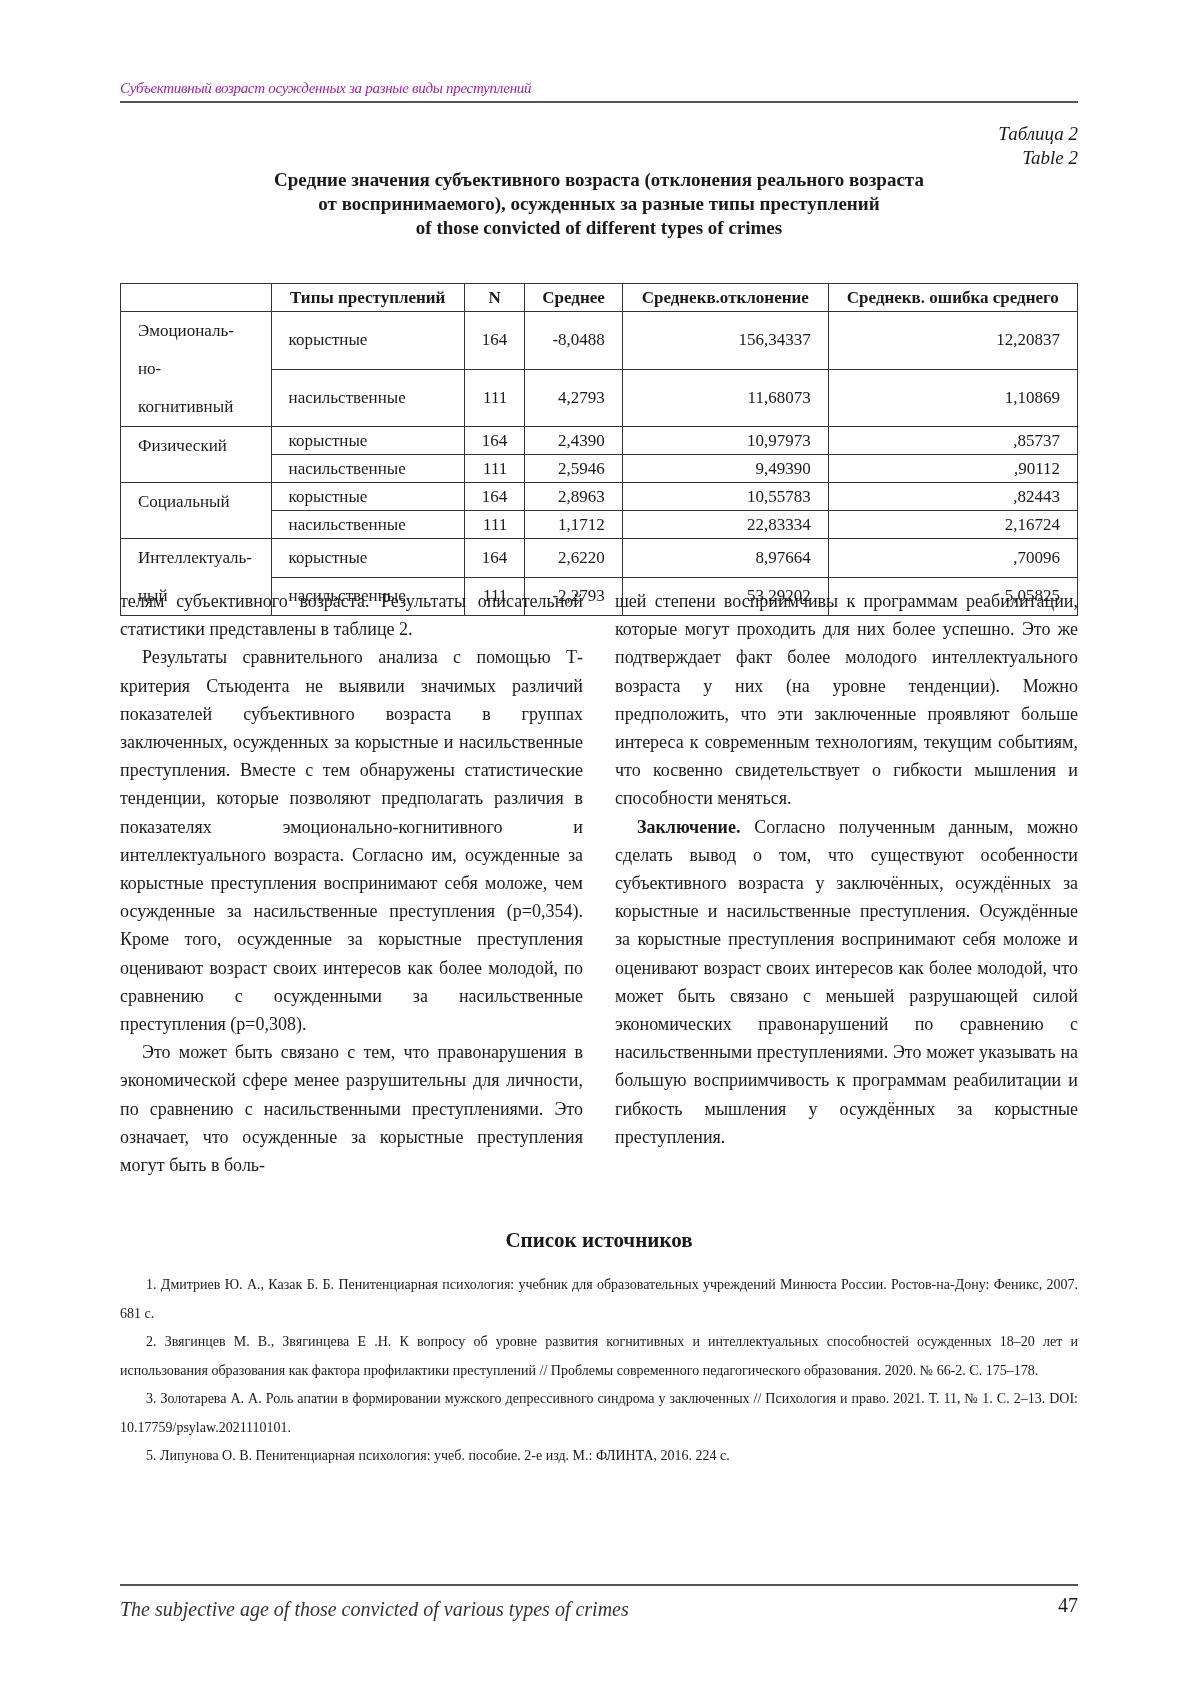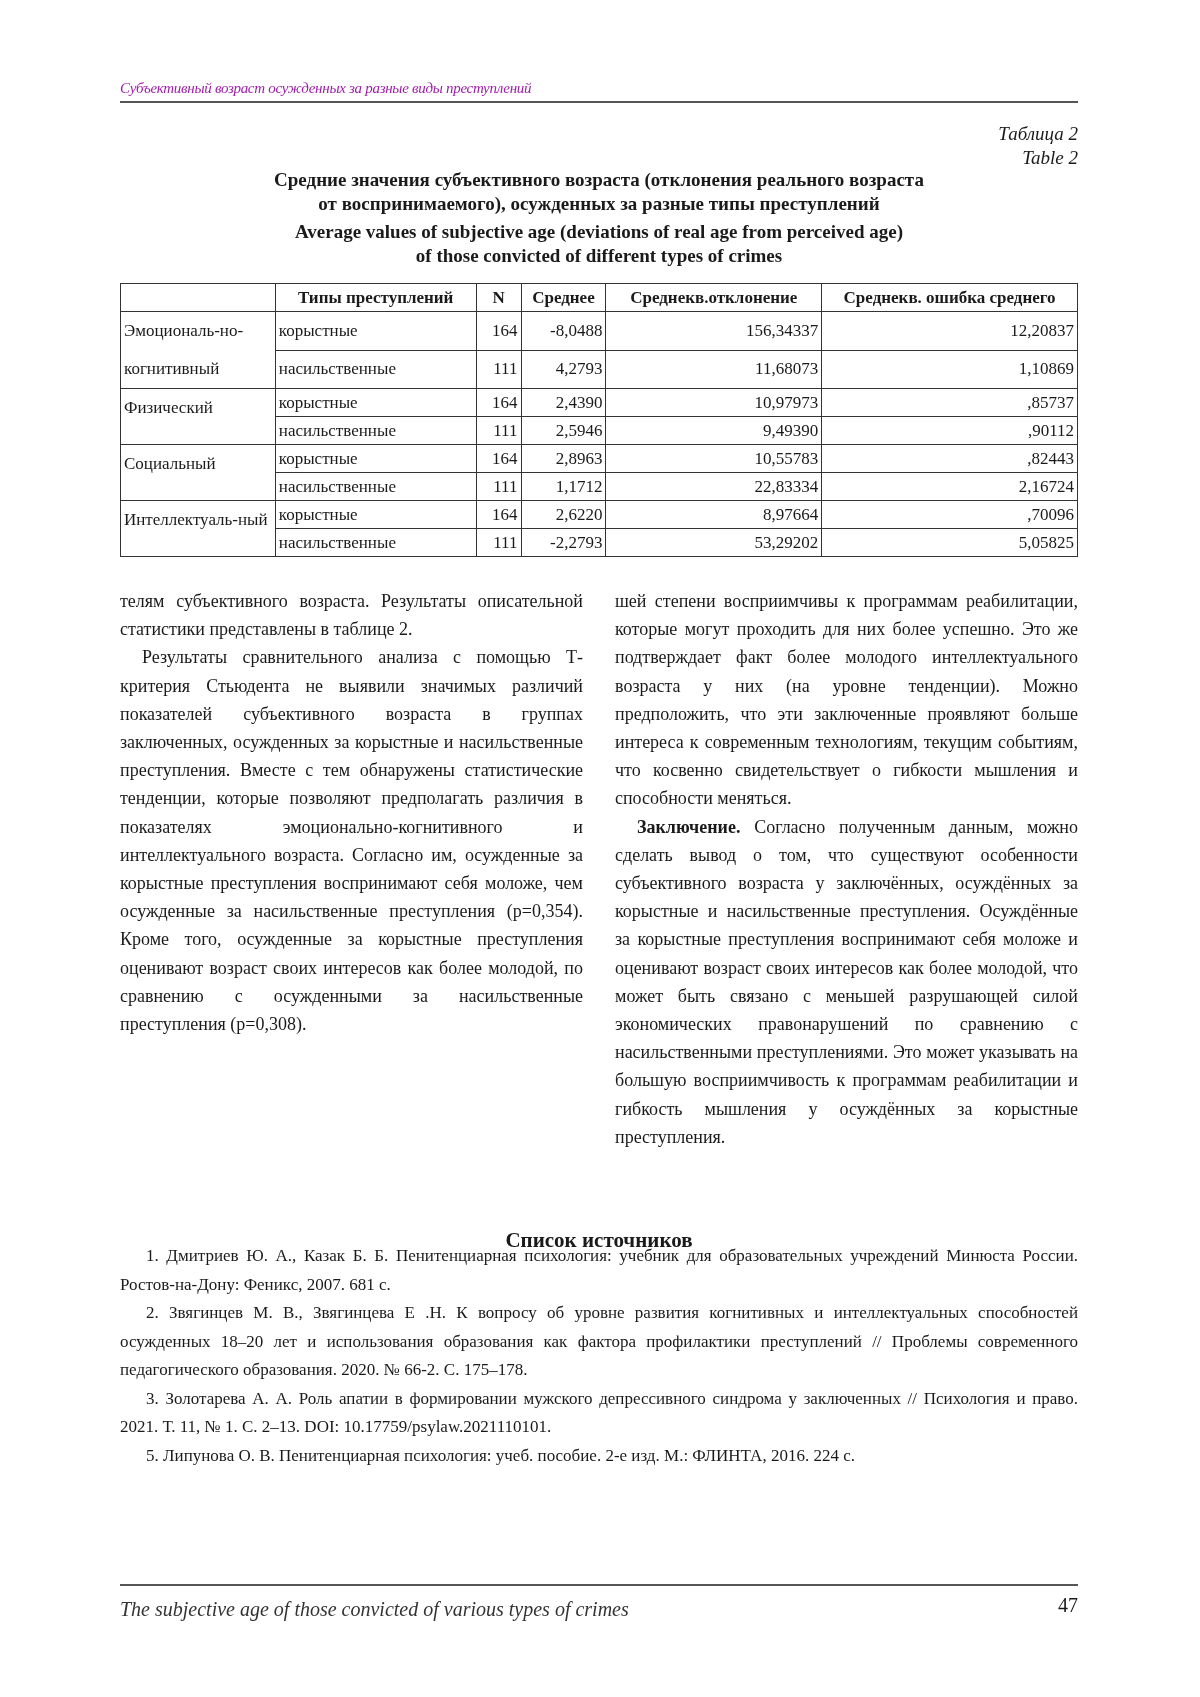--- a/index.html
+++ b/index.html
@@ -9,35 +9,35 @@
          font-size: 15px; letter-spacing: -0.3px; color: #a21caf; }
   .head-rule { position: absolute; left: 120px; width: 958px; top: 101px; height: 0;
          border-top: 2px solid #555; }
   .table-label { position: absolute; right: 122px; top: 122px; text-align: right;
          font-style: italic; font-size: 19px; line-height: 24px; }
   .titles { position: absolute; left: 120px; width: 958px; top: 168px; text-align: center;
          font-weight: bold; font-size: 19px; line-height: 24px; }
   .titles .en { margin-top: 4px; }
   table.data { position: absolute; left: 120px; top: 283px; width: 958px;
          border-collapse: collapse; font-size: 17px; }
-  table.data td, table.data th { border: 1.5px solid #333; padding: 0 3px;
+  table.data td, table.data th { border: 1.5px solid #333; padding: 0 17px;
          height: 27px; line-height: 26px; white-space: nowrap; }
   table.data th { font-weight: bold; text-align: center; }
   table.data td.num { text-align: right; }
   table.data td.grp { vertical-align: top; line-height: 38px; white-space: normal; }
   .col { position: absolute; top: 575px; width: 463px; font-size: 18px;
          line-height: 28.2px; text-align: justify; margin-top: 12px; }
   .col p { margin: 0; text-indent: 0; }
   .col p.ind { text-indent: 22px; }
   .col-left { left: 120px; }
   .col-right { left: 615px; }
   .bold-lead { font-weight: bold; }
   .refs-title { position: absolute; left: 120px; width: 958px; top: 1228px;
          text-align: center; font-weight: bold; font-size: 21px; }
-  .refs { position: absolute; left: 120px; width: 958px; top: 1242px; font-size: 17px;
+  .refs { position: absolute; left: 120px; width: 958px; top: 1271px; font-size: 14px;
          line-height: 28.5px; text-align: justify; }
   .refs p { margin: 0; text-indent: 26px; }
   .foot-rule { position: absolute; left: 120px; width: 958px; top: 1584px;
          border-top: 2px solid #555; }
   .foot-text { position: absolute; left: 120px; top: 1598px; font-style: italic;
          font-size: 20px; color: #333; }
   .page-num { position: absolute; right: 122px; top: 1594px; font-size: 20px; }
 </style>
 </head>
 <body>
@@ -46,21 +46,20 @@
 <div class="head-rule"></div>
 
 <div class="table-label">
   <div>Таблица 2</div>
   <div>Table 2</div>
 </div>
 
 <div class="titles">
   <div>Средние значения субъективного возраста (отклонения реального возраста</div>
   <div>от воспринимаемого), осужденных за разные типы преступлений</div>
-  <div class="en">Average values of subjective age (deviations of real age from perceived age)</div>
   <div>of those convicted of different types of crimes</div>
 </div>
 
 <table class="data">
   <colgroup>
     <col style="width:155px">
       <col style="width:201px">
       <col style="width:45px">
     <col style="width:85px">
       <col style="width:216px">
@@ -136,20 +135,21 @@
       <td class="num">-2,2793</td>
       <td class="num">53,29202</td>
       <td class="num">5,05825</td>
     </tr>
   </tbody>
 </table>
 
 <div class="col col-left">
   <p>телям субъективного возраста. Результаты описательной статистики представлены в таблице 2.</p>
   <p class="ind">Результаты сравнительного анализа с помощью Т-критерия Стьюдента не выявили значимых различий показателей субъективного возраста в группах заключенных, осужденных за корыстные и насильственные преступления. Вместе с тем обнаружены статистические тенденции, которые позволяют предполагать различия в показателях эмоционально-когнитивного и интеллектуального возраста. Согласно им, осужденные за корыстные преступления воспринимают себя моложе, чем осужденные за насильственные преступления (p=0,354). Кроме того, осужденные за корыстные преступления оценивают возраст своих интересов как более молодой, по сравнению с осужденными за насильственные преступления (p=0,308).</p>
+  <p class="ind">Это может быть связано с тем, что правонарушения в экономической сфере менее разрушительны для личности, по сравнению с насильственными преступлениями. Это означает, что осужденные за корыстные преступления могут быть в боль-</p>
 </div>
 
 <div class="col col-right">
   <p>шей степени восприимчивы к программам реабилитации, которые могут проходить для них более успешно. Это же подтверждает факт более молодого интеллектуального возраста у них (на уровне тенденции). Можно предположить, что эти заключенные проявляют больше интереса к современным технологиям, текущим событиям, что косвенно свидетельствует о гибкости мышления и способности меняться.</p>
   <p class="ind"><span class="bold-lead">Заключение.</span><span> Согласно полученным данным, можно сделать вывод о том, что существуют особенности субъективного возраста у заключённых, осуждённых за корыстные и насильственные преступления. Осуждённые за корыстные преступления воспринимают себя моложе и оценивают возраст своих интересов как более молодой, что может быть связано с меньшей разрушающей силой экономических правонарушений по сравнению с насильственными преступлениями. Это может указывать на большую восприимчивость к программам реабилитации и гибкость мышления у осуждённых за корыстные преступления.</span></p>
 </div>
 
 <div class="refs-title">Список источников</div>
 <div class="refs">
   <p>1.  Дмитриев Ю. А., Казак Б. Б. Пенитенциарная психология: учебник для образовательных учреждений Минюста России. Ростов-на-Дону: Феникс, 2007. 681 с.</p>

